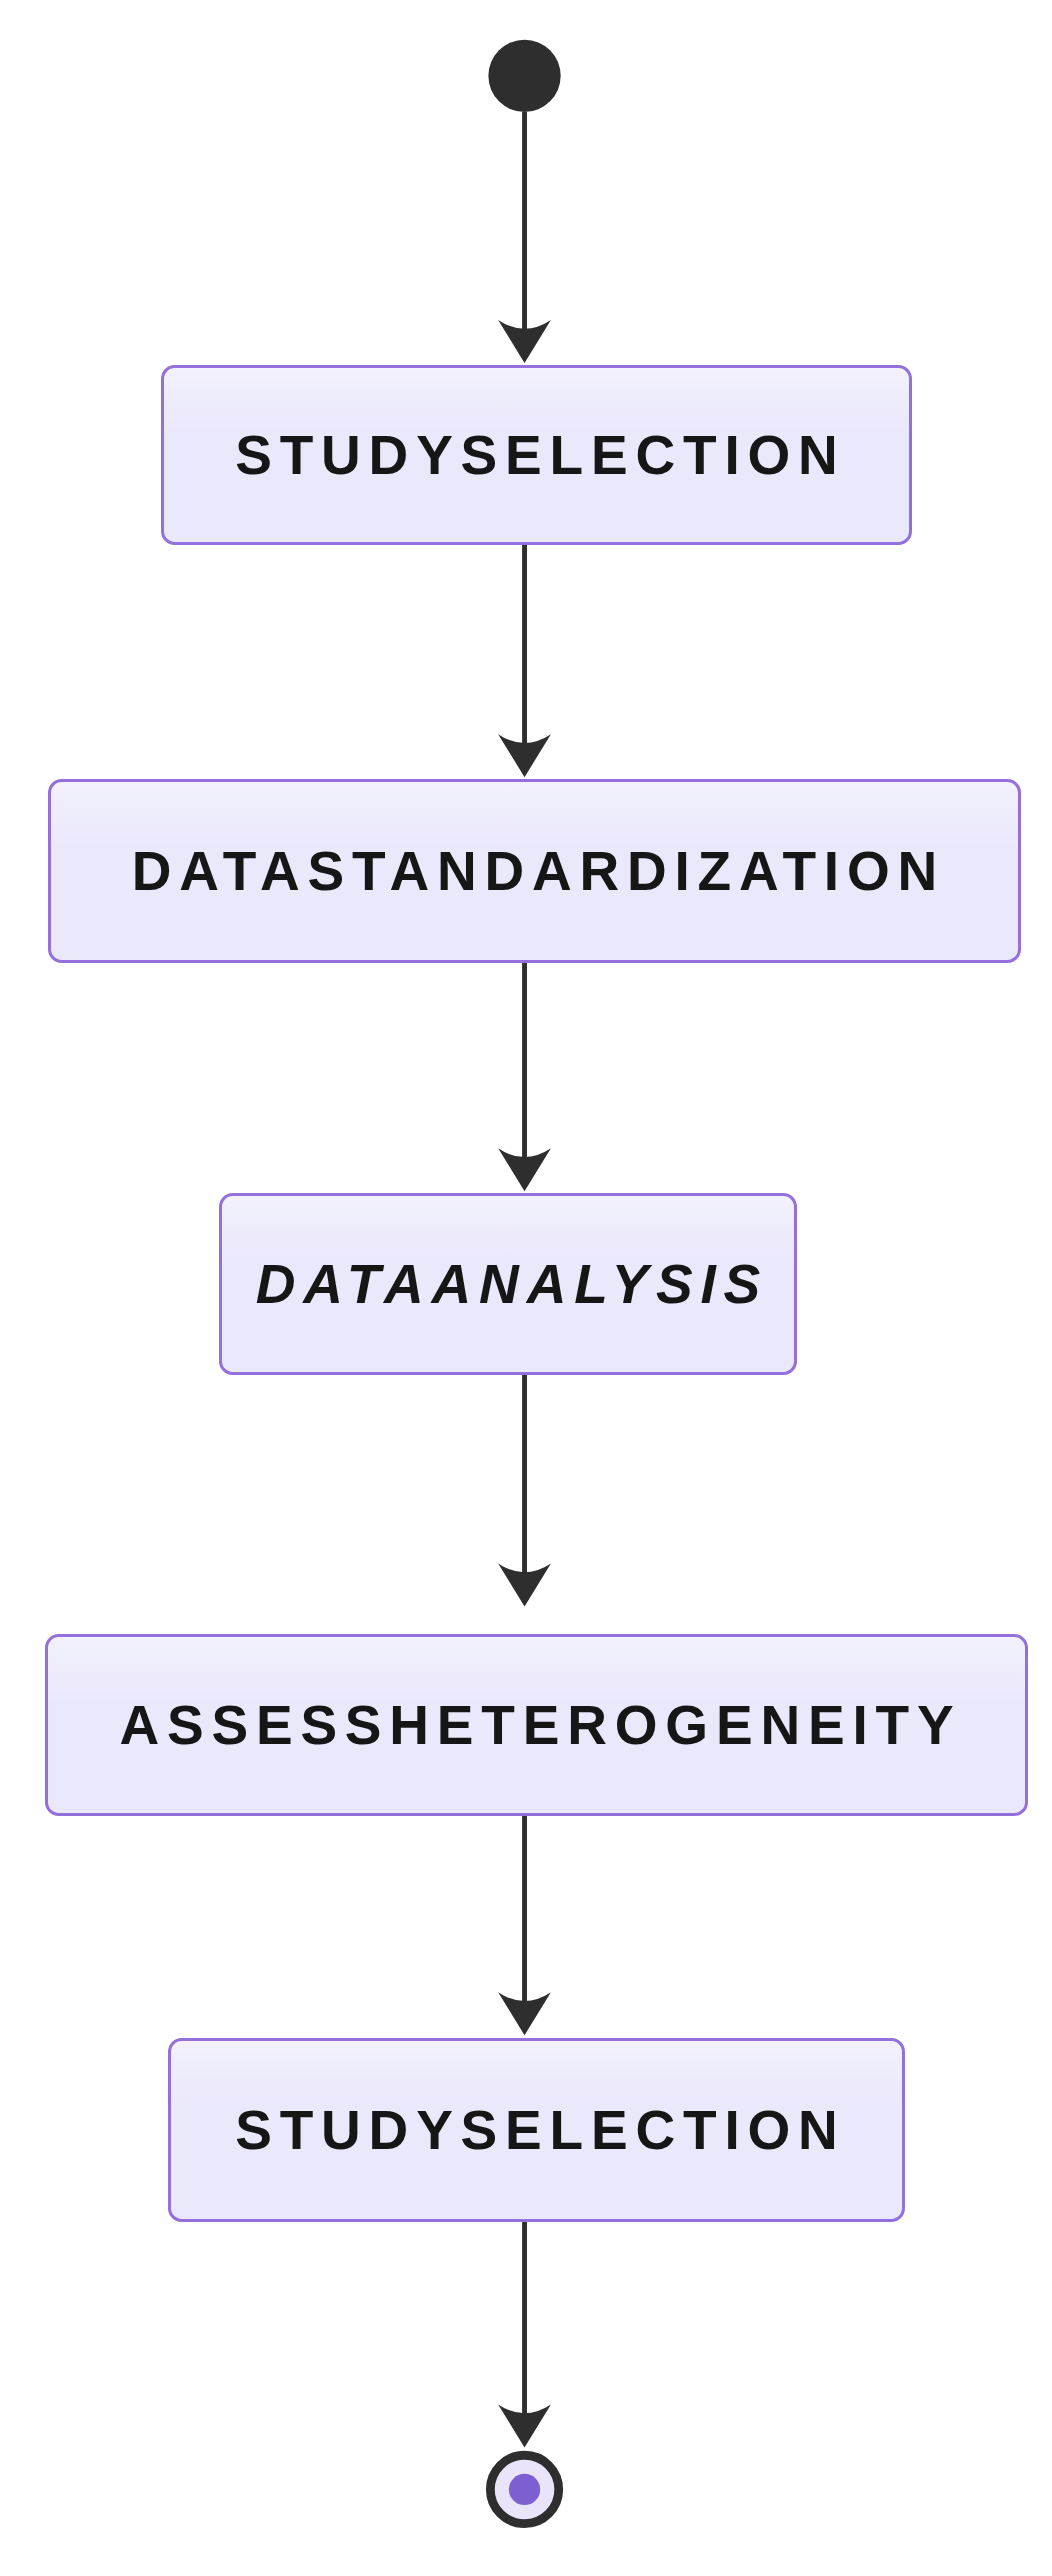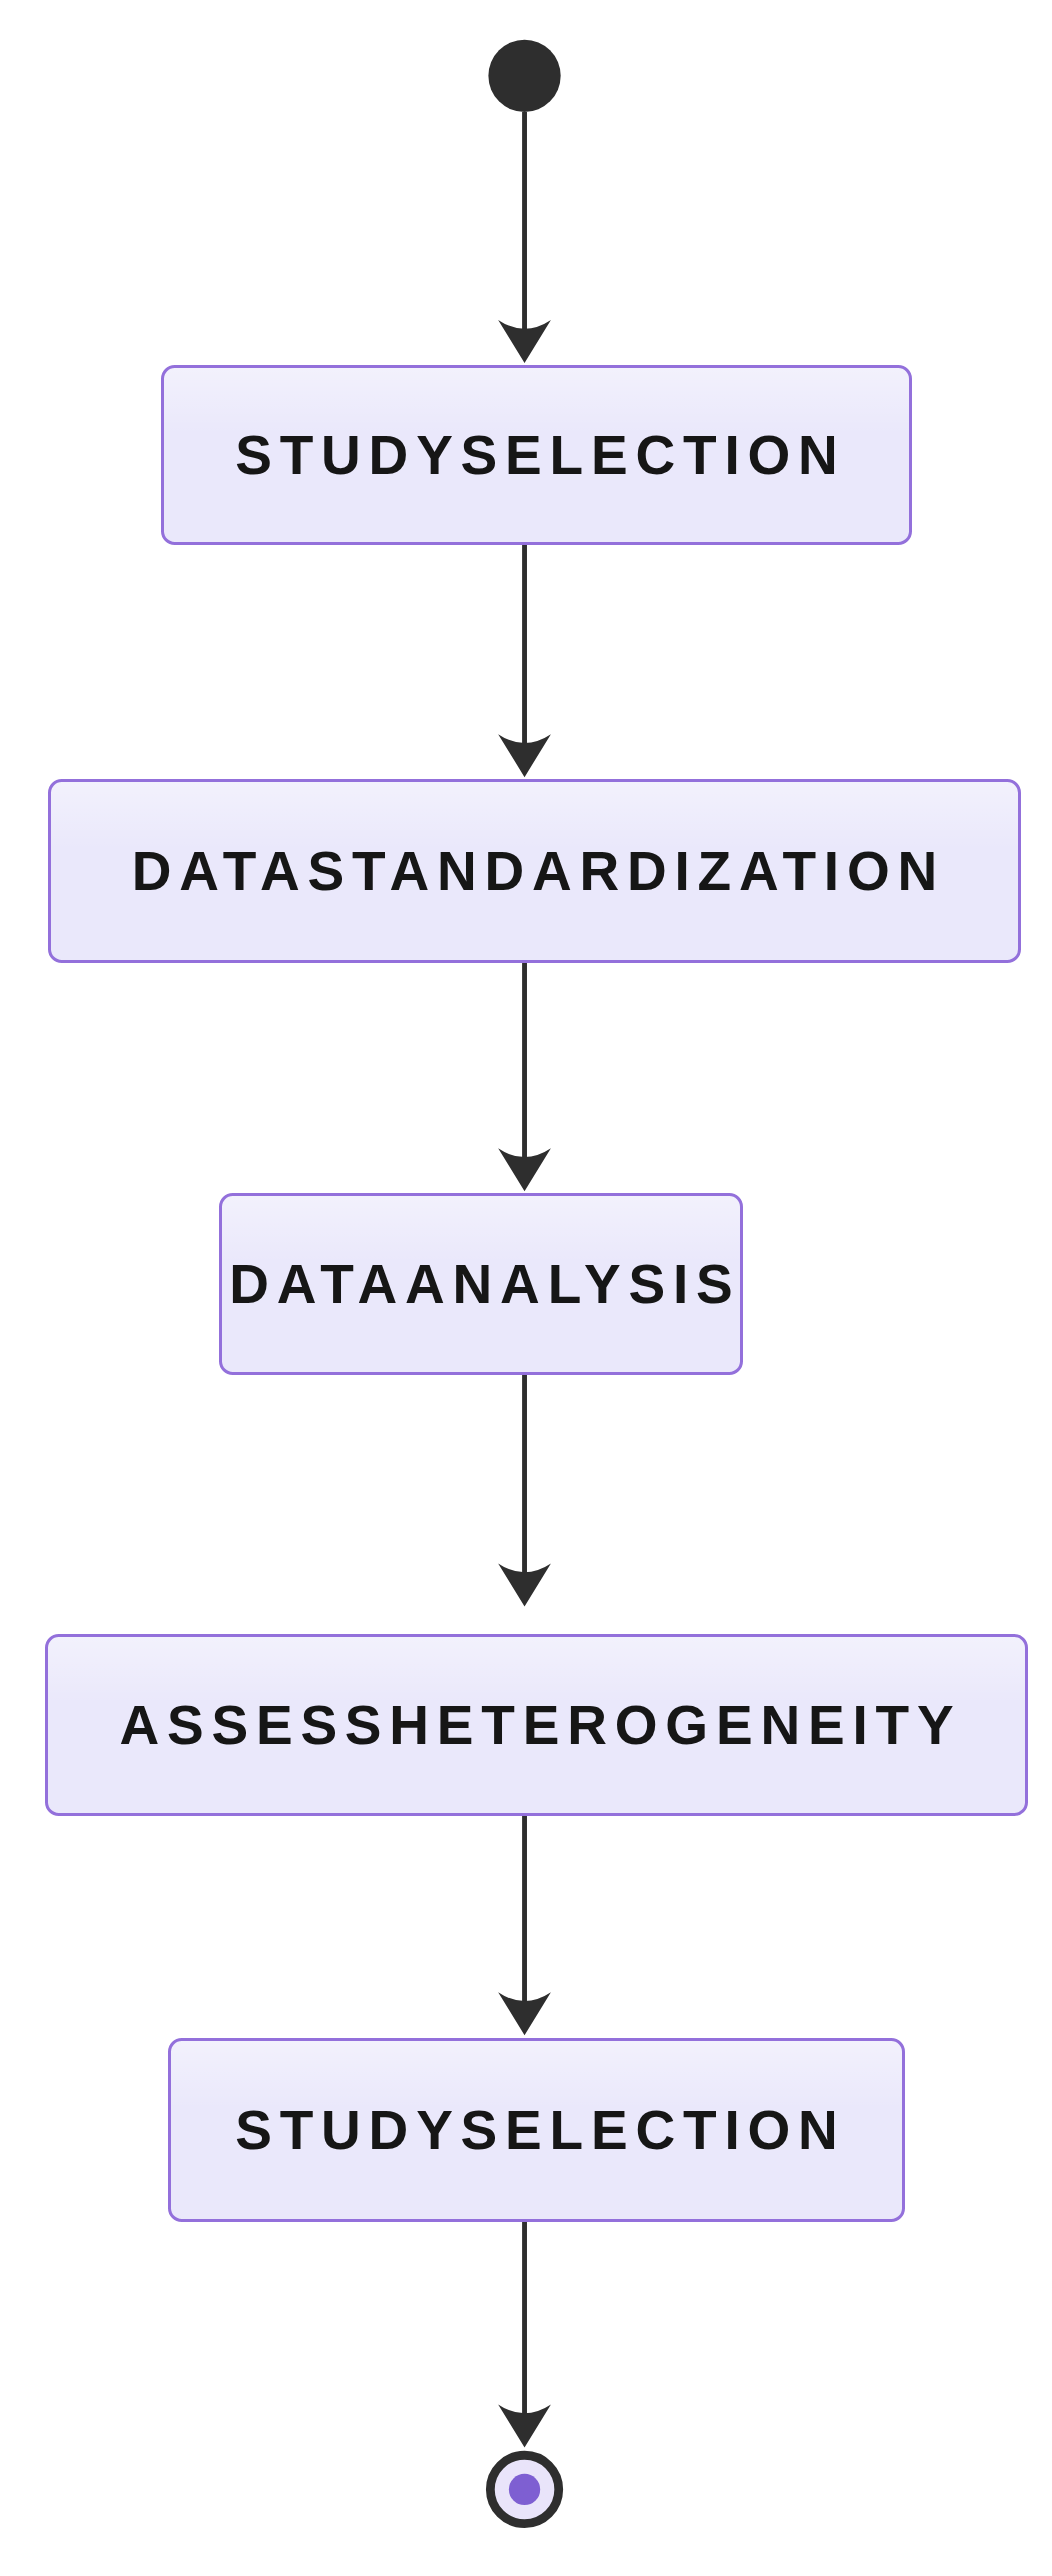--- a/index.html
+++ b/index.html
@@ -39,21 +39,21 @@
   .state-label{
     font-weight:700;
     font-size:55px;
     letter-spacing:7.8px;
     text-indent:7.8px;
     color:var(--state-text);
     white-space:nowrap;
   }
   .b1{left:161px;top:365px;width:751px;height:180px;}
   .b2{left:48px; top:779px;width:973px;height:184px;}
-  .b3{left:219px;top:1193px;width:524px;height:182px;}
+  .b3{left:219px;top:1193px;width:578px;height:182px;font-style:italic;}
   .b4{left:45px; top:1634px;width:983px;height:182px;}
   .b5{left:168px;top:2038px;width:737px;height:184px;}
 </style>
 </head>
 <body>
 
 <div class="canvas">
 
   <svg class="edges-layer" width="1052" height="2576" viewBox="0 0 1077 2636" xmlns="http://www.w3.org/2000/svg">
 

